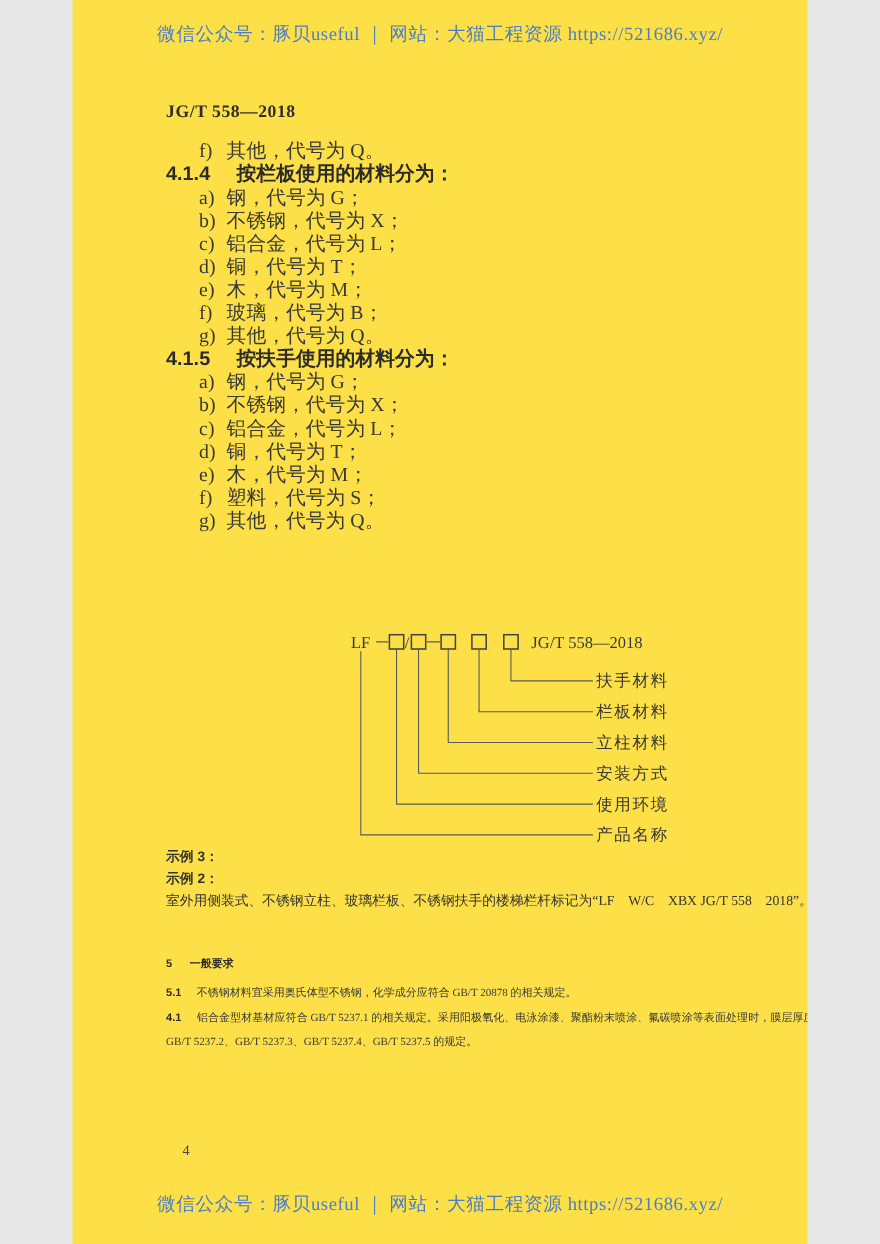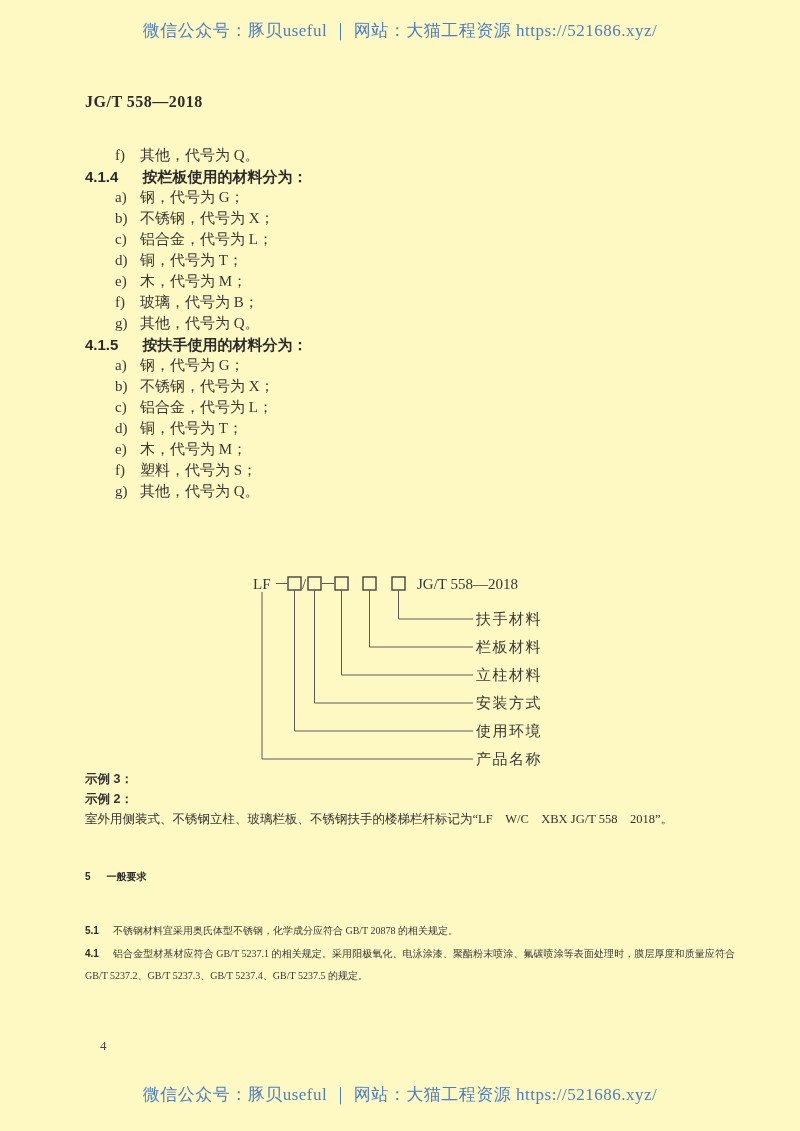--- a/index.html
+++ b/index.html
@@ -1,22 +1,22 @@
 <!DOCTYPE html>
 <html><head>
 <meta charset="utf-8">
 <style>
   * { margin: 0; padding: 0; box-sizing: border-box; }
   body { background: #e8e8e8; font-family: "Liberation Serif", "DejaVu Serif", serif; }
   .page {
     position: relative;
-    width: 800px;
+    width: 668px;
     height: 1131px;
     margin: 0 auto;
-    background: #fef9c3;
+    background: #fde047;
     overflow: hidden;
     color: #383838;
   }
 
   
   .watermark {
     position: absolute;
     left: 0; right: 0;
     text-align: center;
     font-size: 17px;
@@ -33,23 +33,23 @@
     left: 85px; top: 93px;
     font-size: 16px;
     font-weight: bold;
     letter-spacing: 0.5px;
     color: #2e2e2e;
   }
 
   
   .content-a {
     position: absolute;
-    left: 85px; top: 145px;
+    left: 85px; top: 127px;
     width: 648px;
-    font-size: 15px;
+    font-size: 18px;
     color: #383838;
   }
   .row { height: 21px; line-height: 21px; white-space: nowrap; }
   .item { padding-left: 30px; }
   .item .letter { display: inline-block; width: 25px; }
   .clause-head {
     font-family: "Liberation Sans", "DejaVu Sans", sans-serif;
     font-weight: bold;
     color: #2b2b2b;
   }
@@ -104,21 +104,21 @@
     font-family: "Liberation Sans", "DejaVu Sans", sans-serif;
     font-weight: bold;
     color: #2b2b2b;
     height: 22px; line-height: 22px;
   }
   .sec5 .heading .num { margin-right: 16px; }
   .clause-para {
     line-height: 22.5px;
     text-align: justify;
   }
-  .clause-para.first { margin-top: 32px; }
+  .clause-para.first { margin-top: 4px; }
   .clause-para .num {
     font-family: "Liberation Sans", "DejaVu Sans", sans-serif;
     font-weight: bold;
     color: #2b2b2b;
     margin-right: 14px;
   }
 
   .page-number {
     position: absolute;
     left: 100px; top: 1038px;

